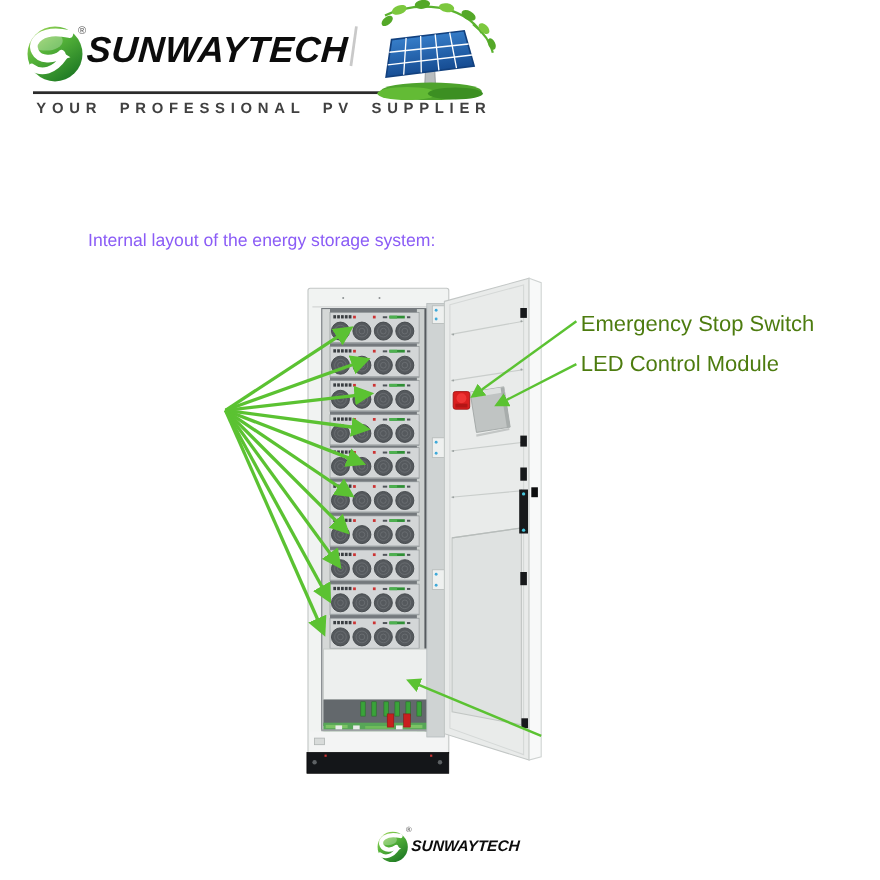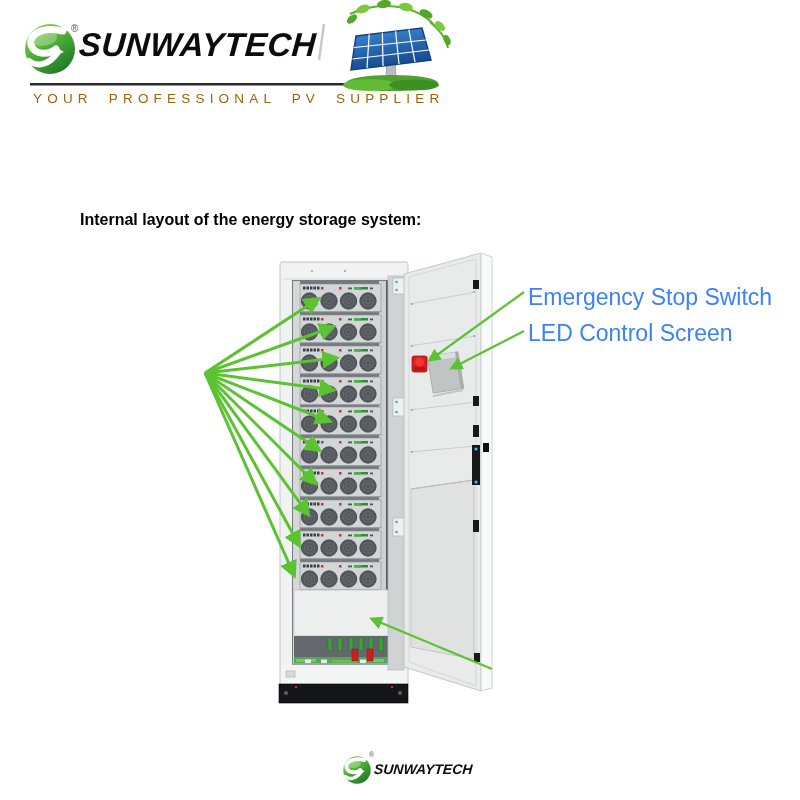--- a/index.html
+++ b/index.html
@@ -3,24 +3,24 @@
 <meta charset="utf-8">
 <style>
   html,body{margin:0;padding:0;background:#ffffff;}
   #canvas{position:relative;width:800px;height:800px;background:#ffffff;overflow:hidden;
           font-family:"Liberation Sans",sans-serif;}
   #art{position:absolute;left:0;top:0;width:800px;height:800px;}
   .txt{position:absolute;white-space:nowrap;}
   .brand-word{left:79px;top:26px;font-size:33px;font-weight:bold;font-style:italic;
               color:#0c0c0c;letter-spacing:.5px;transform:skewX(-4deg);}
   .brand-reg{left:71px;top:23px;font-size:10px;color:#555;}
-  .brand-tag{left:33px;top:91px;font-size:13.5px;font-weight:normal;color:#a16207;
+  .brand-tag{left:33px;top:91px;font-size:13.5px;font-weight:bold;color:#404040;
              letter-spacing:5.2px;word-spacing:7px;}
-  .heading{left:80px;top:211px;font-size:16px;font-weight:bold;color:#000000;}
-  .lbl{font-size:23px;color:#3b82f6;}
+  .heading{left:80px;top:211px;font-size:16px;font-weight:normal;color:#8b5cf6;}
+  .lbl{font-size:20px;color:#4d7c0f;}
   .lbl-dc{left:55px;top:362px;}
   .lbl-estop{left:528px;top:284px;}
   .lbl-led{left:528px;top:320px;}
   .lbl-baffle{left:496px;top:662px;}
   .foot-word{left:374px;top:761px;font-size:14px;font-weight:bold;font-style:italic;
              color:#0c0c0c;transform:skewX(-4deg);}
   .foot-reg{left:369px;top:751px;font-size:7px;color:#555;}
 </style>
 </head>
 <body>
@@ -254,17 +254,17 @@
     </g>
   </svg>
 
   <div class="txt brand-word">SUNWAYTECH</div>
   <div class="txt brand-reg">®</div>
   <div class="txt brand-tag">YOUR PROFESSIONAL PV SUPPLIER</div>
 
   <div class="txt heading">Internal layout of the energy storage system:</div>
 
   <div class="txt lbl lbl-estop">Emergency Stop Switch</div>
-  <div class="txt lbl lbl-led">LED Control Screen</div>
+  <div class="txt lbl lbl-led">LED Control Module</div>
 
   <div class="txt foot-word">SUNWAYTECH</div>
   <div class="txt foot-reg">®</div>
 </div>
 
 </body></html>

